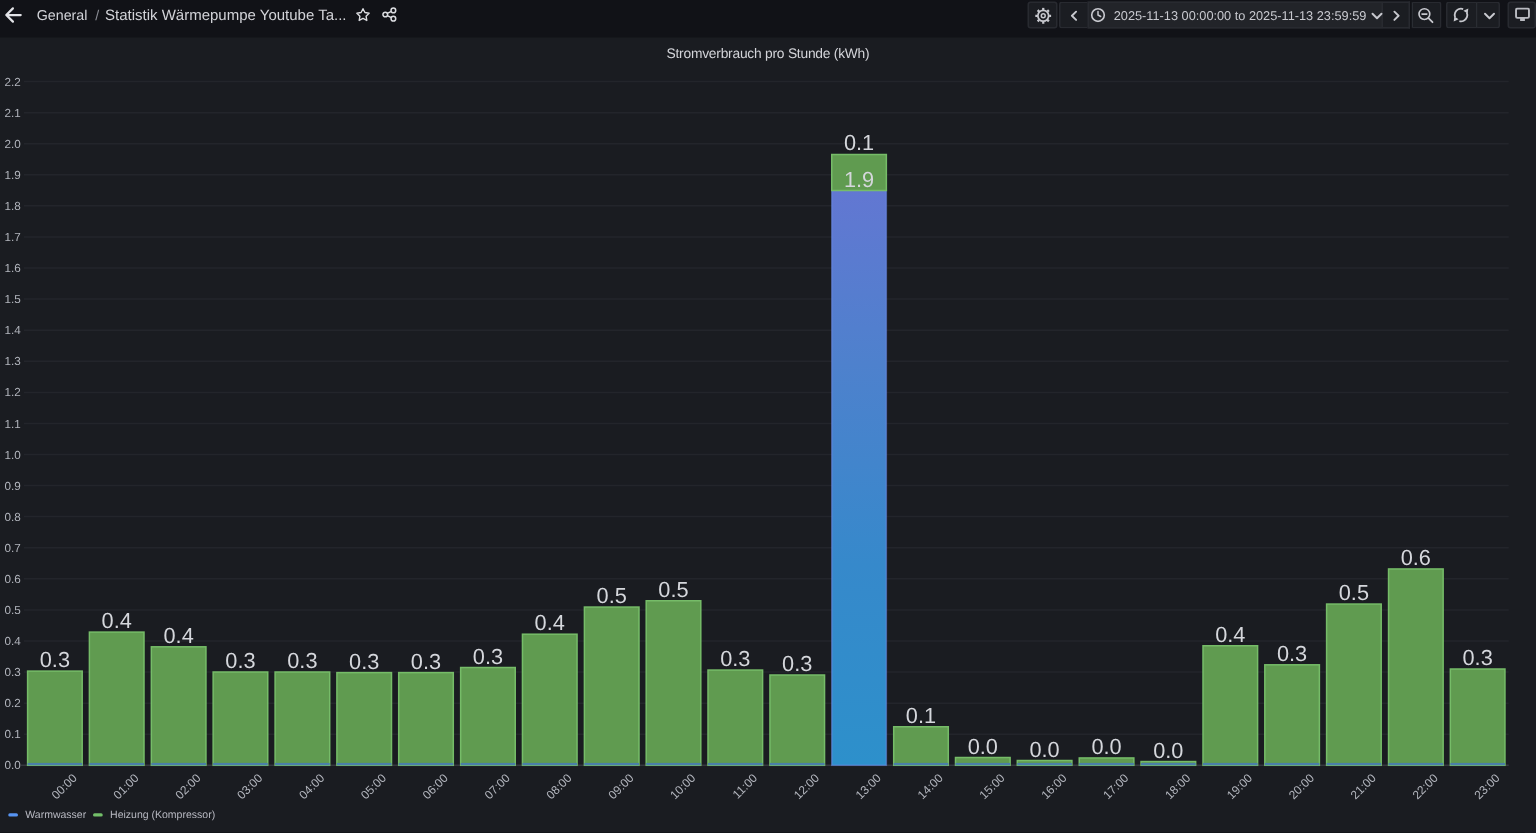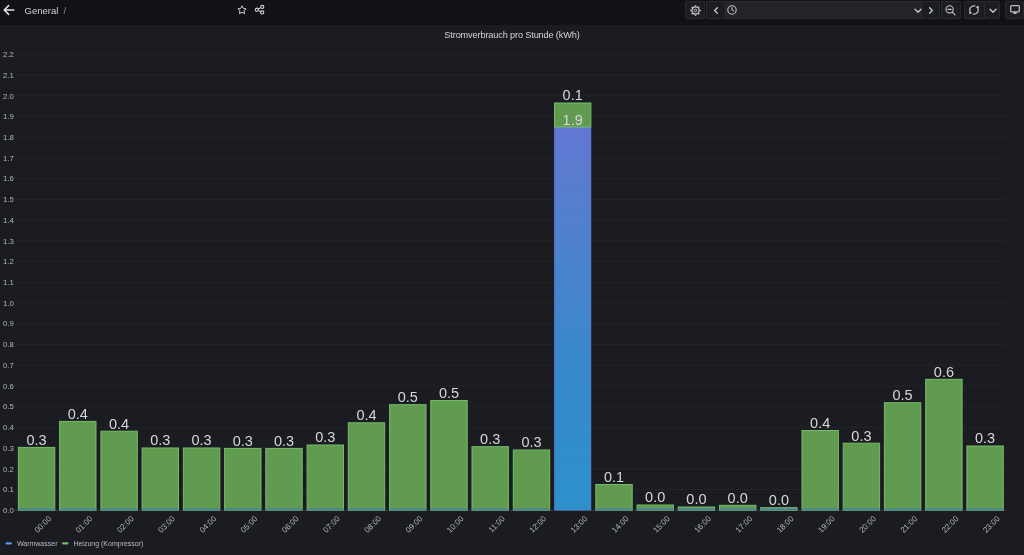--- a/index.html
+++ b/index.html
@@ -16,20 +16,21 @@
 <body>
 <div id="stage">
   <div id="panel"></div>
   <div id="topbar">
 
     <svg style="position:absolute;left:3px;top:4px" width="12" height="12" viewBox="0 0 12 12">
       <path d="M1.2 6 H10.8 M1.2 6 L5.6 1.6 M1.2 6 L5.6 10.4" stroke="#e2e3e7" stroke-width="1.5" fill="none" stroke-linecap="round" stroke-linejoin="round"></path>
     </svg>
     <div class="crumb" style="left:24.5px">General</div>
     <div class="crumb" style="left:63.5px;color:#8b8d95">/</div>
+    <div class="crumb" style="left:70px;font-size:10px">Statistik Wärmepumpe Youtube Ta...</div>
 
     <svg style="position:absolute;left:236.5px;top:4.5px" width="10" height="10" viewBox="0 0 11 11">
       <path d="M5.5 0.9 L6.9 3.7 L10 4.2 L7.75 6.4 L8.3 9.5 L5.5 8.05 L2.7 9.5 L3.25 6.4 L1 4.2 L4.1 3.7 Z" fill="none" stroke="#dcdde1" stroke-width="1" stroke-linejoin="round"></path>
     </svg>
 
     <svg style="position:absolute;left:253.5px;top:4px" width="11" height="11" viewBox="0 0 12 12">
       <g stroke="#dcdde1" stroke-width="1.1" fill="none">
         <circle cx="3.1" cy="6.2" r="1.7"></circle>
         <circle cx="9" cy="3.2" r="1.7"></circle>
         <circle cx="9" cy="9.2" r="1.7"></circle>
@@ -55,20 +56,21 @@
     <div class="tbtn" style="left:940.5px;width:20px;border-radius:0 2px 2px 0;border-left:1px solid #2a2d33"></div>
 
     <svg style="position:absolute;left:712.5px;top:6.5px" width="6" height="7" viewBox="0 0 6 7">
       <path d="M4.4 0.7 L1.6 3.5 L4.4 6.3" stroke="#c7c8ce" stroke-width="1.25" fill="none" stroke-linecap="round" stroke-linejoin="round"></path>
     </svg>
 
     <svg style="position:absolute;left:727px;top:5px" width="10" height="10" viewBox="0 0 10 10">
       <circle cx="5" cy="5" r="4.2" stroke="#c7c8ce" stroke-width="1.1" fill="none"></circle>
       <path d="M5 2.6 V5 L6.8 6" stroke="#c7c8ce" stroke-width="1" fill="none" stroke-linecap="round"></path>
     </svg>
+    <div class="crumb" style="left:742.5px;font-size:8.5px;color:#c8c9cf">2025-11-13 00:00:00 to 2025-11-13 23:59:59</div>
 
     <svg style="position:absolute;left:913.5px;top:8px" width="8" height="6" viewBox="0 0 8 6">
       <path d="M1 1.2 L4 4.2 L7 1.2" stroke="#c7c8ce" stroke-width="1.3" fill="none" stroke-linecap="round" stroke-linejoin="round"></path>
     </svg>
 
     <svg style="position:absolute;left:928px;top:6.5px" width="6" height="7" viewBox="0 0 6 7">
       <path d="M1.6 0.7 L4.4 3.5 L1.6 6.3" stroke="#c7c8ce" stroke-width="1.25" fill="none" stroke-linecap="round" stroke-linejoin="round"></path>
     </svg>
 
     <svg style="position:absolute;left:944.5px;top:4.5px" width="11" height="11" viewBox="0 0 11 11">

